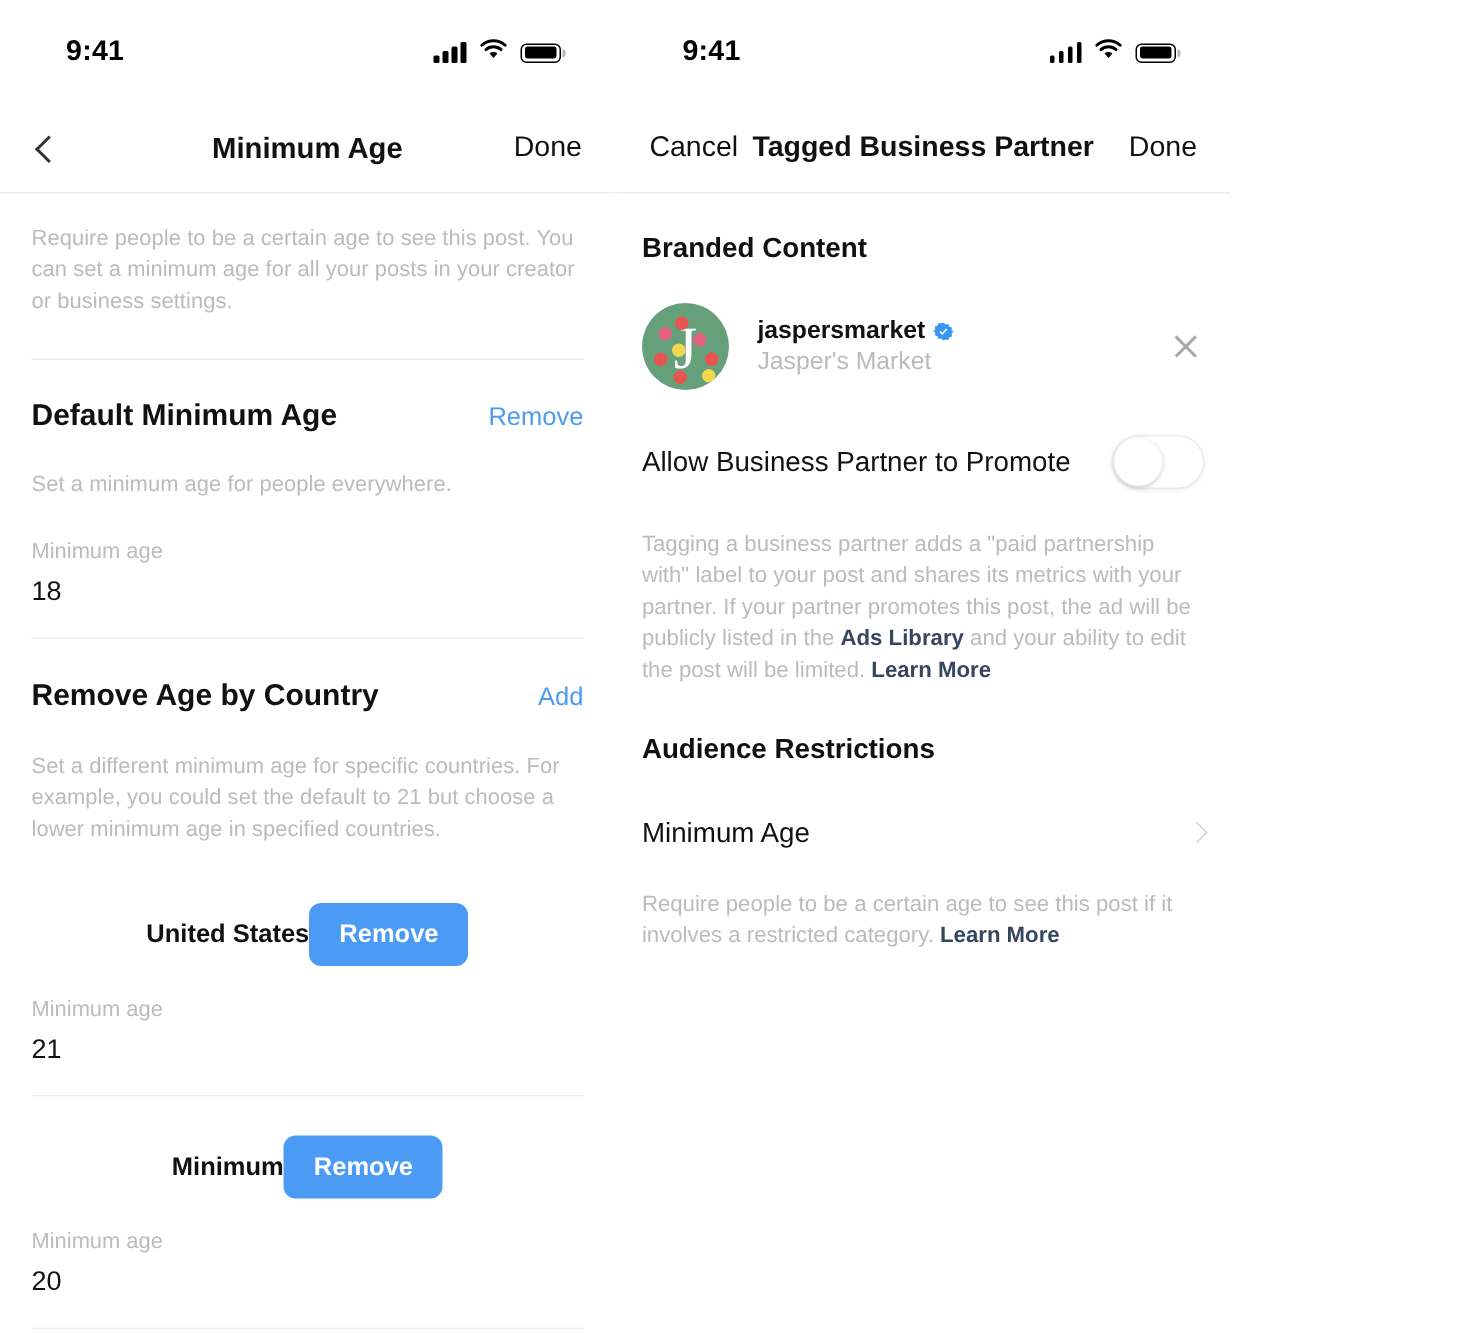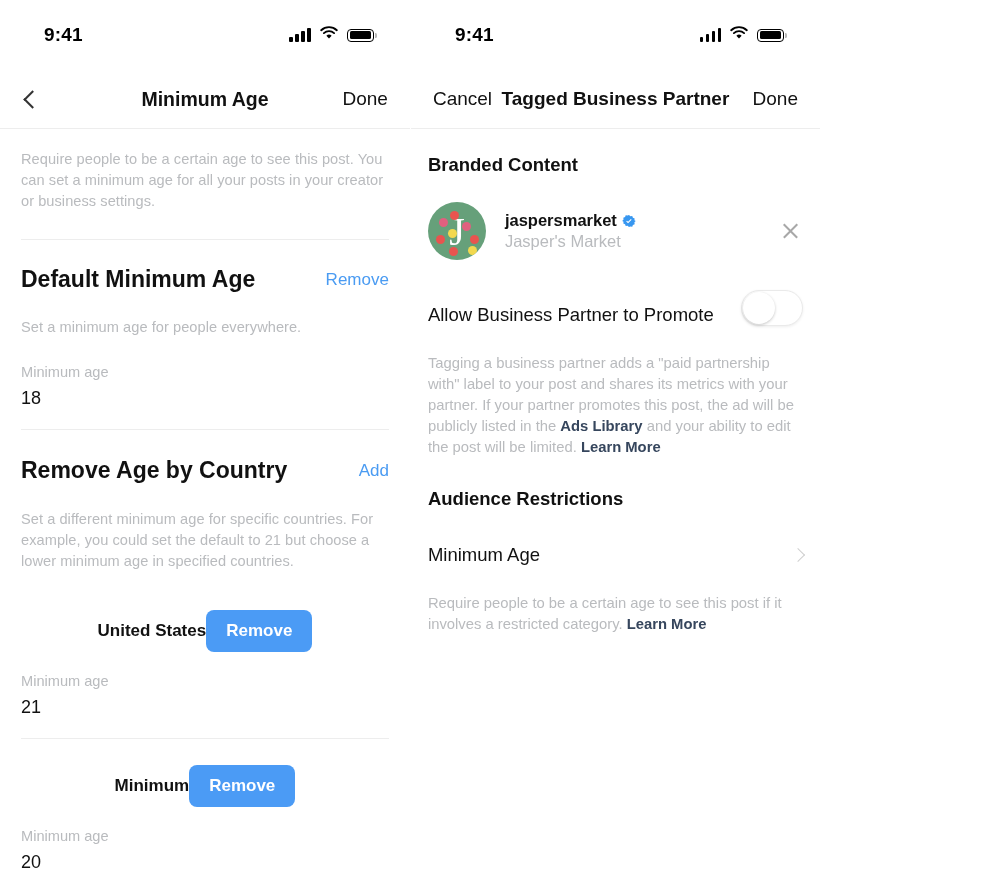--- a/index.html
+++ b/index.html
@@ -57,21 +57,21 @@
   
   .content { padding:0 21px; }
   .desc {
     font-size:14.6px; line-height:21px; color:#b9bbbe;
     letter-spacing:.05px;
   }
   .desc.pad-top { padding-top:20px; }
   .sec-row {
     display:flex; align-items:center; justify-content:space-between;
   }
-  .sec-title { font-size:23px; font-weight:bold; color:#111; }
+  .sec-title { font-size:20px; font-weight:bold; color:#111; }
   .link-action { font-size:17px; color:#4a9bf2; }
   .field-label { font-size:14.6px; color:#b9bbbe; }
   .field-value { font-size:18px; color:#111; }
   .rule { height:1px; background:#ededed; }
 
   .row-country {
     display:flex; align-items:center; justify-content:center;
   }
   .country-name { font-size:17px; font-weight:bold; color:#111; }
   .btn-remove {
@@ -103,21 +103,21 @@
   }
   .partner-name { font-size:16.5px; color:#b9bbbe; margin-top:2px; }
   .x-close { margin-left:auto; width:24px; height:24px; position:relative; cursor:pointer; }
   .x-close::before, .x-close::after {
     content:""; position:absolute; left:2px; top:11px; width:19px; height:1.8px;
     background:#a8a8a8;
   }
   .x-close::before { transform:rotate(45deg); }
   .x-close::after  { transform:rotate(-45deg); }
 
-  .toggle-row { display:flex; align-items:flex-end; justify-content:space-between; }
+  .toggle-row { display:flex; align-items:center; justify-content:space-between; }
   .toggle-label { font-size:18.5px; color:#111; }
   .switch {
     width:62px; height:36px; border-radius:18px; background:#fff;
     border:1.3px solid #eaeaea; position:relative; cursor:pointer;
     box-shadow:0 1px 3px rgba(0,0,0,.07);
   }
   .switch .knob {
     position:absolute; left:1px; top:1px; width:32px; height:32px;
     border-radius:50%; background:#fff;
     box-shadow:0 1px 3px rgba(0,0,0,.22);

